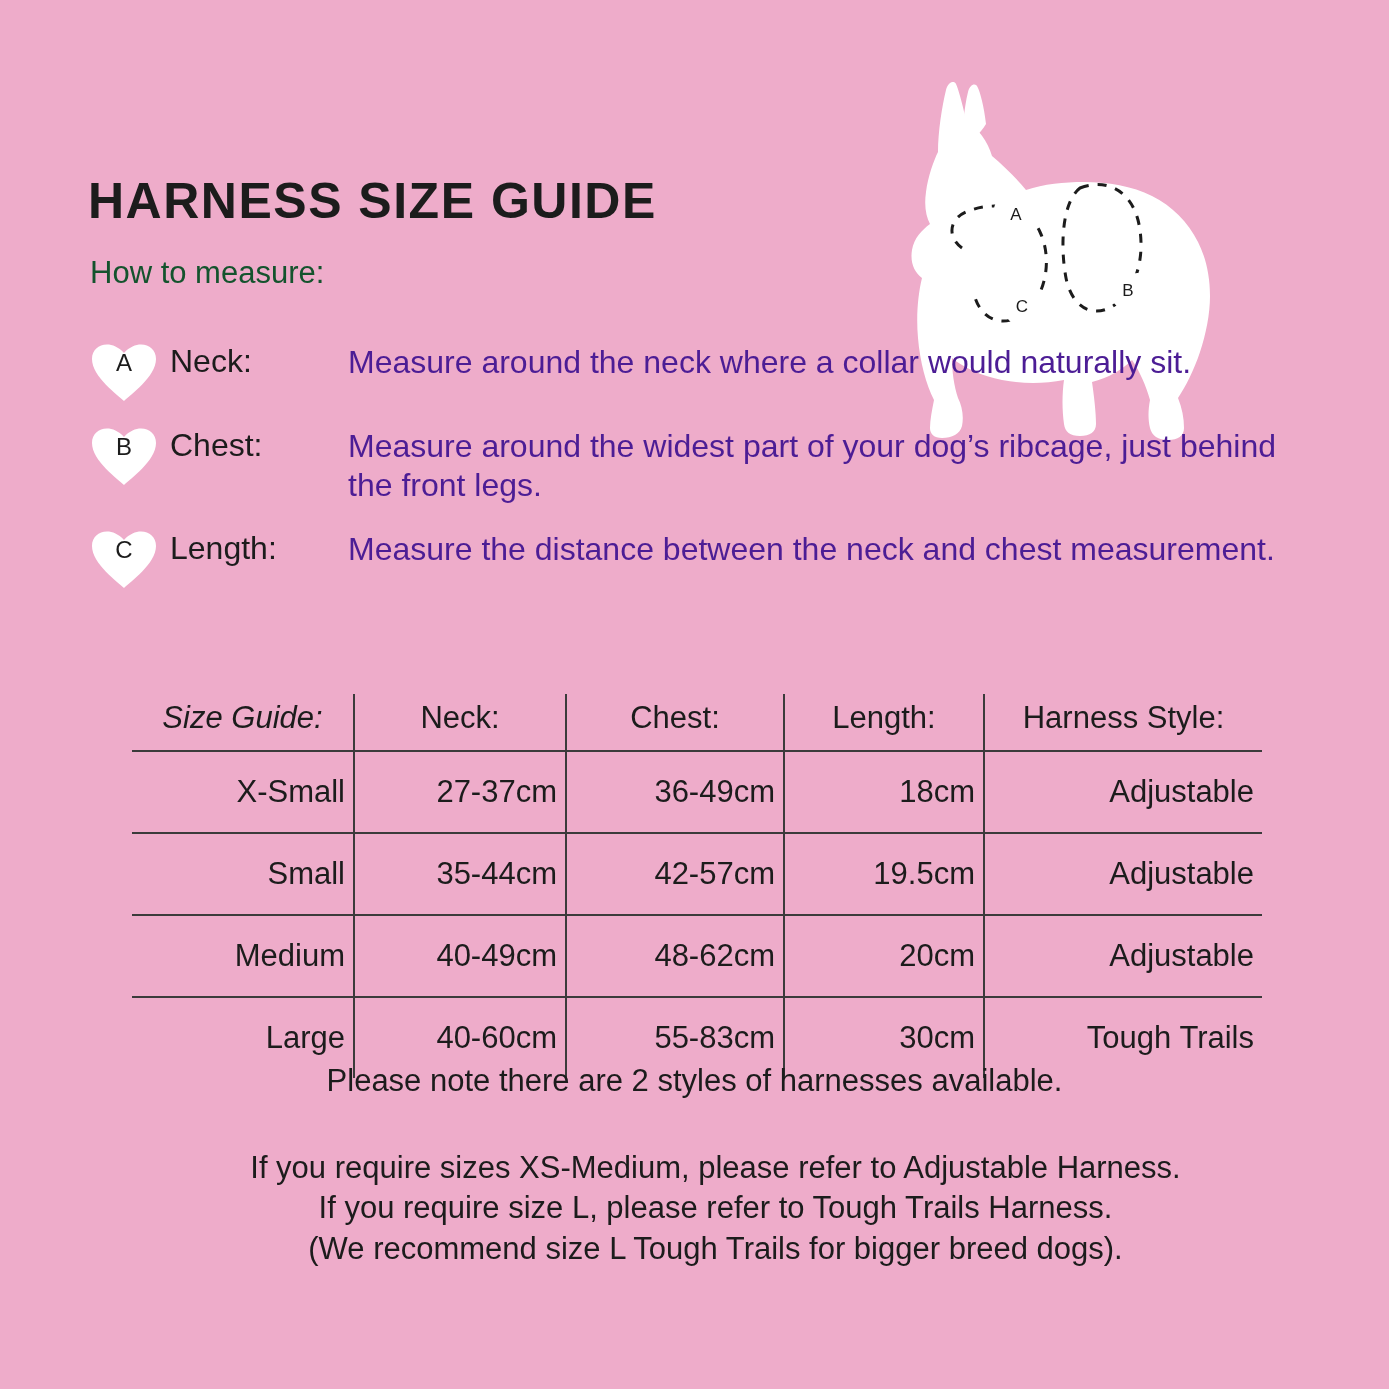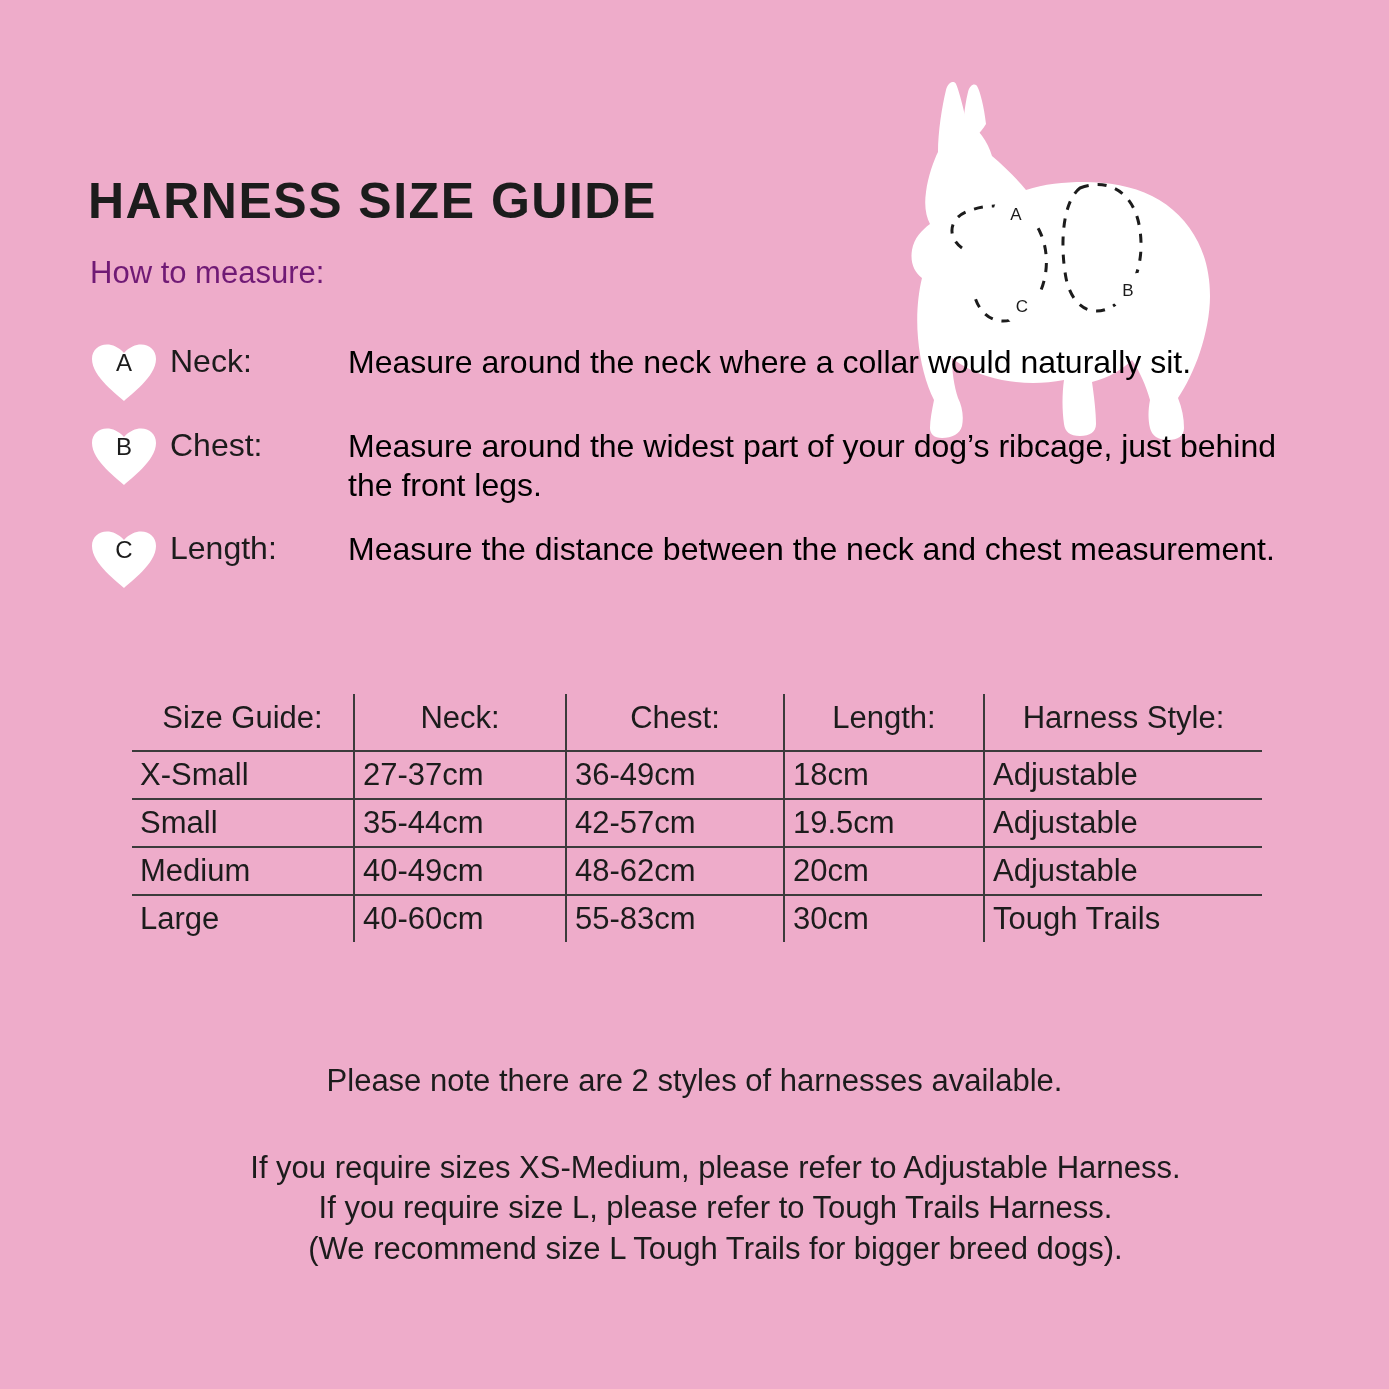--- a/index.html
+++ b/index.html
@@ -30,21 +30,21 @@
     font-weight: 700;
     color: #1c1c1c;
   }
 
   
   .howto {
     position: absolute;
     left: 90px;
     top: 255px;
     font-size: 31px;
-    color: #701a75;
+    color: #14532d;
     text-align: right;
   }
 
   .measure-list {
     position: absolute;
     left: 88px;
     top: 335px;
     width: 1200px;
   }
   .measure-row {
@@ -79,21 +79,21 @@
     flex: 0 0 auto;
     width: 178px;
     font-size: 32px;
     padding-top: 8px;
     color: #1c1c1c;
   }
   .mtext {
     font-size: 32px;
     line-height: 1.23;
     padding-top: 8px;
-    color: #000000;
+    color: #4c1d95;
   }
 
   
   .dog-wrap {
     position: absolute;
     right: 95px;
     top: 80px;
     width: 390px;
     height: 400px;
   }
@@ -111,29 +111,29 @@
     font-size: 31px;
     color: #1c1c1c;
   }
   thead th {
     font-weight: 400;
     padding: 6px 8px 14px 8px;
     border-bottom: 2px solid #3b3b3b;
     text-align: center;
     white-space: nowrap;
   }
-  thead th.col-size { width: 222px; }
+  thead th.col-size { width: 222px; font-style: italic; }
   thead th.col-neck { width: 212px; }
   thead th.col-chest { width: 218px; }
   thead th.col-length { width: 200px; }
   thead th.col-style { width: 278px; text-align: center; }
 
   tbody td {
-    padding: 5px 8px;
-    text-align: left;
+    padding: 22px 8px;
+    text-align: right;
     border-bottom: 2px solid #3b3b3b;
     border-left: 2px solid #3b3b3b;
     white-space: nowrap;
   }
   tbody td:first-child { border-left: none; }
   tbody tr:last-child td { border-bottom: none; }
   thead th { border-left: 2px solid #3b3b3b; }
   thead th:first-child { border-left: none; }
 
   

